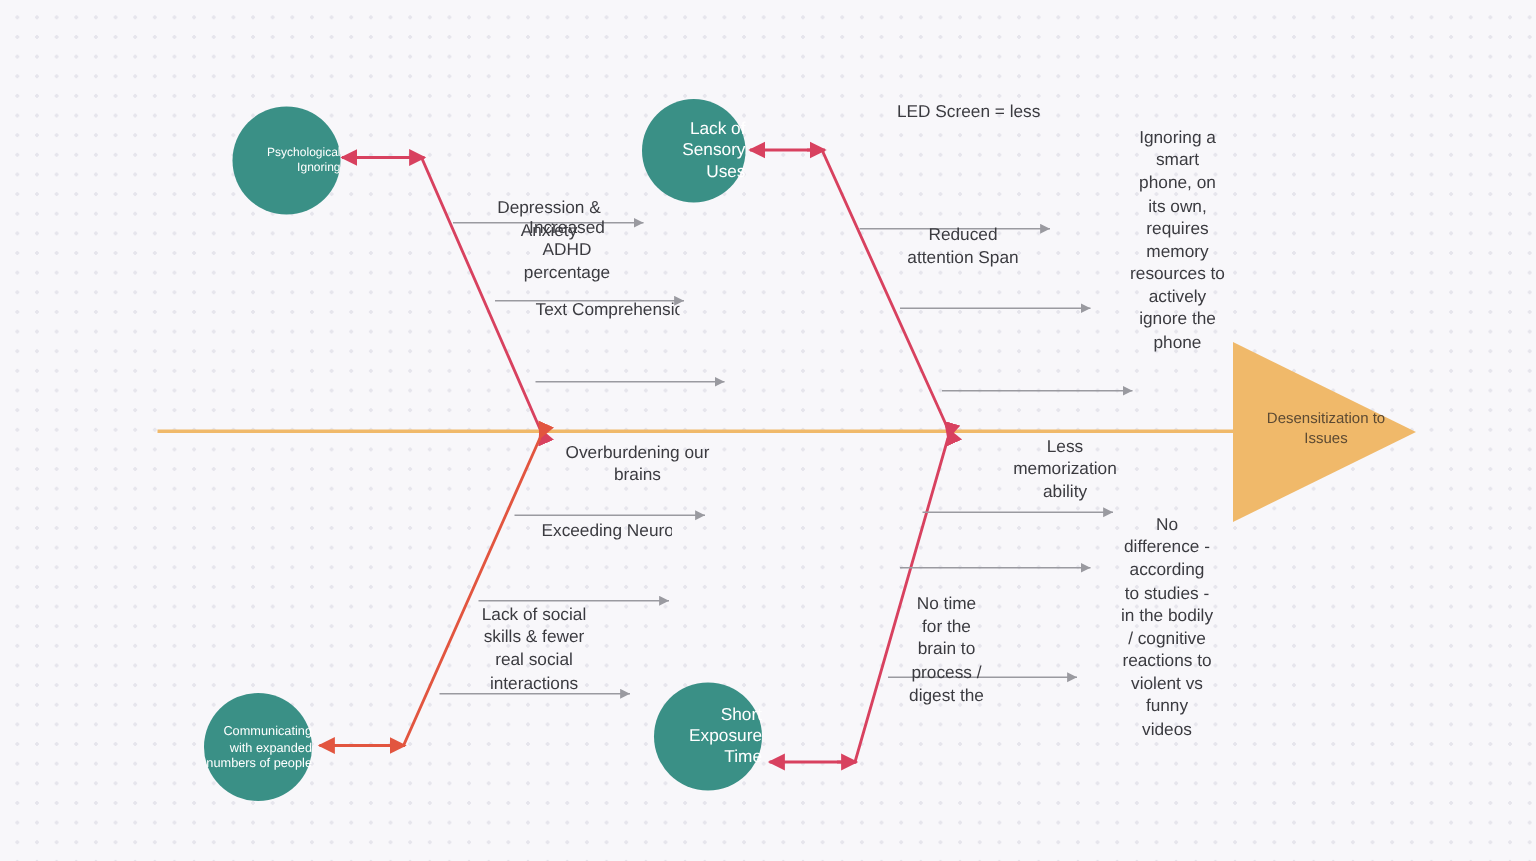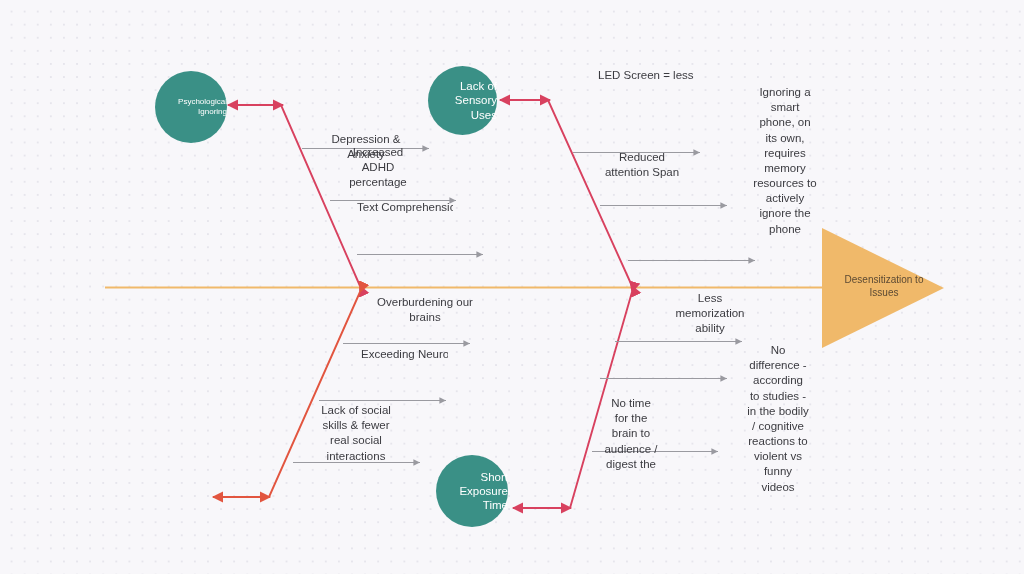--- a/index.html
+++ b/index.html
@@ -112,36 +112,39 @@
   </svg>
 
   <div class="node-circle" style="left:155px; top:71px; width:72px; height:72px; font-size:8px;">
     <span>Psychological Ignoring</span>
   </div>
 
   <div class="node-circle" style="left:428px; top:66px; width:69px; height:69px; font-size:11.5px;">
     <span>Lack of Sensory Uses</span>
   </div>
 
+  <div class="node-circle" style="left:136px; top:462px; width:72px; height:72px; font-size:8.5px;">
+    <span>Communicating with expanded numbers of people</span>
+  </div>
 
   <div class="node-circle" style="left:436px; top:455px; width:72px; height:72px; font-size:11.5px;">
     <span>Short Exposure Time</span>
   </div>
 
   <div class="effect-label" style="left:832px; top:273px; width:104px;">Desensitization to Issues</div>
 
   <div class="cause-label" style="left:314px; top:113px; width:104px; height:36px;margin-top:19px;">Depression &amp; Anxiety</div>
   <div class="cause-label" style="left:337px; top:145px; width:82px; height:56px;">Increased ADHD percentage</div>
   <div class="cause-label ws" style="left:357px; top:200px; width:96px; height:56px;">Text Comprehension Issues</div>
 
   <div class="cause-label ws" style="left:598px; top:68px; width:96px; height:86px;">LED Screen = less comprehension of Text</div>
   <div class="cause-label" style="left:601px; top:150px; width:82px; height:56px;">Reduced attention Span</div>
   <div class="cause-label" style="left:753px; top:85px; width:64px; height:200px;">Ignoring a smart phone, on its own, requires memory resources to actively ignore the phone</div>
 
   <div class="cause-label" style="left:377px; top:295px; width:96px; height:50px;">Overburdening our brains</div>
   <div class="cause-label ws" style="left:361px; top:347px; width:87px; height:62px;">Exceeding Neurobiological limit of audience</div>
   <div class="cause-label" style="left:320px; top:403px; width:72px; height:122px;">Lack of social skills &amp; fewer real social interactions</div>
 
   <div class="cause-label" style="left:669px; top:291px; width:82px; height:56px;">Less memorization ability</div>
-  <div class="cause-label" style="left:603px; top:396px; width:56px; height:96px;">No time for the brain to audience / digest the</div>
+  <div class="cause-label" style="left:603px; top:396px; width:56px; height:96px;">No time for the brain to process / digest the</div>
   <div class="cause-label" style="left:747px; top:343px; width:62px; height:188px;">No difference - according to studies - in the bodily / cognitive reactions to violent vs funny videos</div>
 
 </div>
 
 </body></html>

